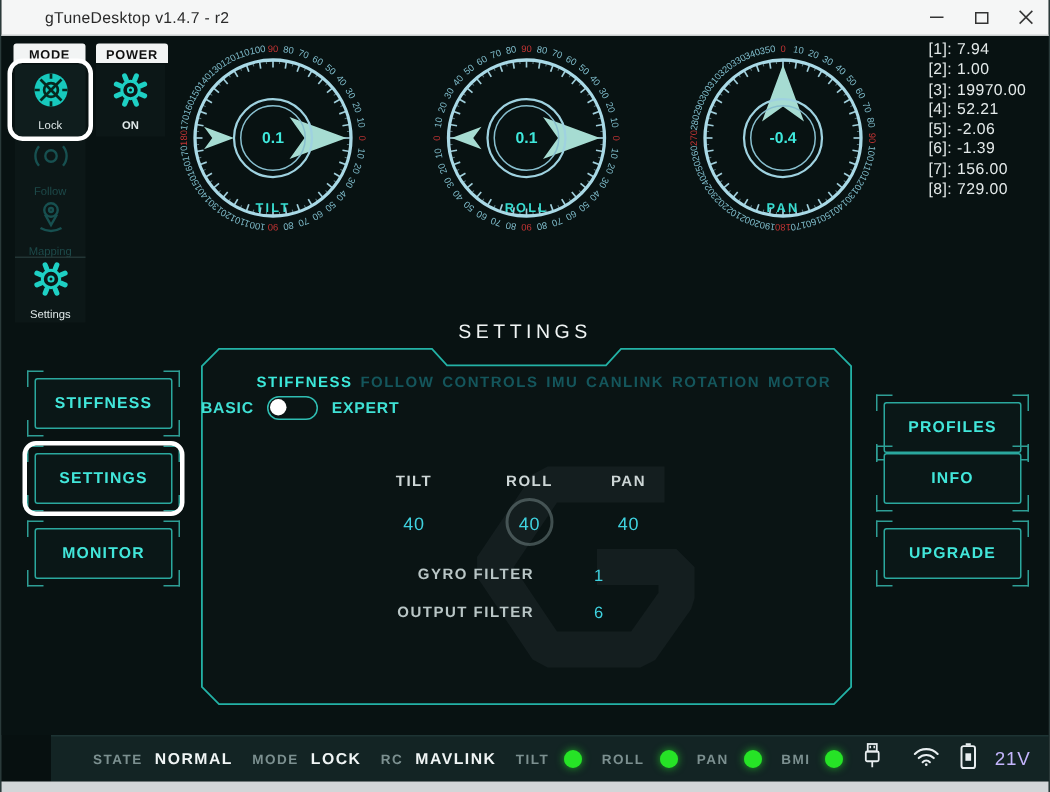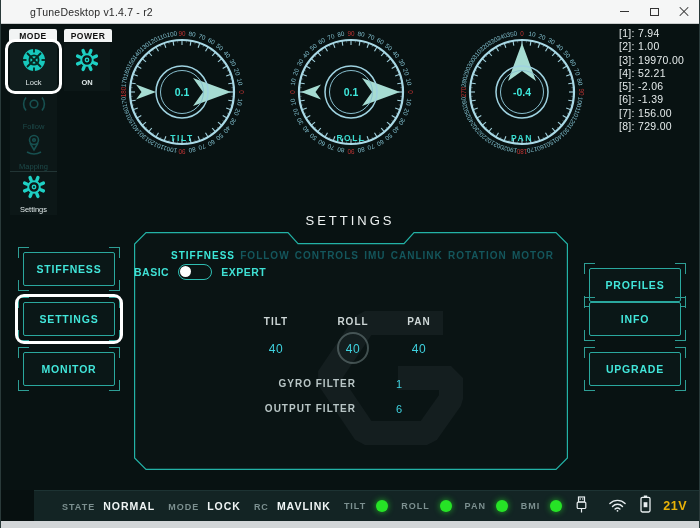--- a/index.html
+++ b/index.html
@@ -81,21 +81,21 @@
 
 .statusbar { height:31px; background:#132424; border-top:1px solid #1d3333; display:flex; align-items:center; justify-content:space-between; padding:0 12px 0 28px; flex:0 0 auto;margin-left:33px; }
 .sb-group { display:contents; }
 .sb-field { display:flex; gap:8px; align-items:baseline; }
 .sb-label { font-size:9px; font-weight:bold; color:#7c9090; letter-spacing:1px; }
 .sb-value { font-size:10.5px; font-weight:bold; color:#f0f5f5; letter-spacing:1px; }
 .sb-ind { display:flex; gap:10px; align-items:center; }
 .sb-dot { width:12px; height:12px; border-radius:50%; background:#26e326; box-shadow:0 0 6px rgba(40,230,40,.7); }
 .sb-icons { display:flex; gap:20px; align-items:center; }
 .sb-right { display:flex; gap:12px; align-items:center; }
-.sb-voltage { font-size:12.5px; font-weight:bold; color:#eab308; letter-spacing:.5px; }
+.sb-voltage { font-size:12.5px; font-weight:normal; color:#c4b5fd; letter-spacing:.5px; }
 
 .bottomstrip { height:7px; background:#d2d6d8; flex:0 0 auto; }
 </style>
 </head>
 <body>
 
 <div class="window">
 
   <div class="titlebar">
     <div class="title">gTuneDesktop  v1.4.7 - r2</div>

